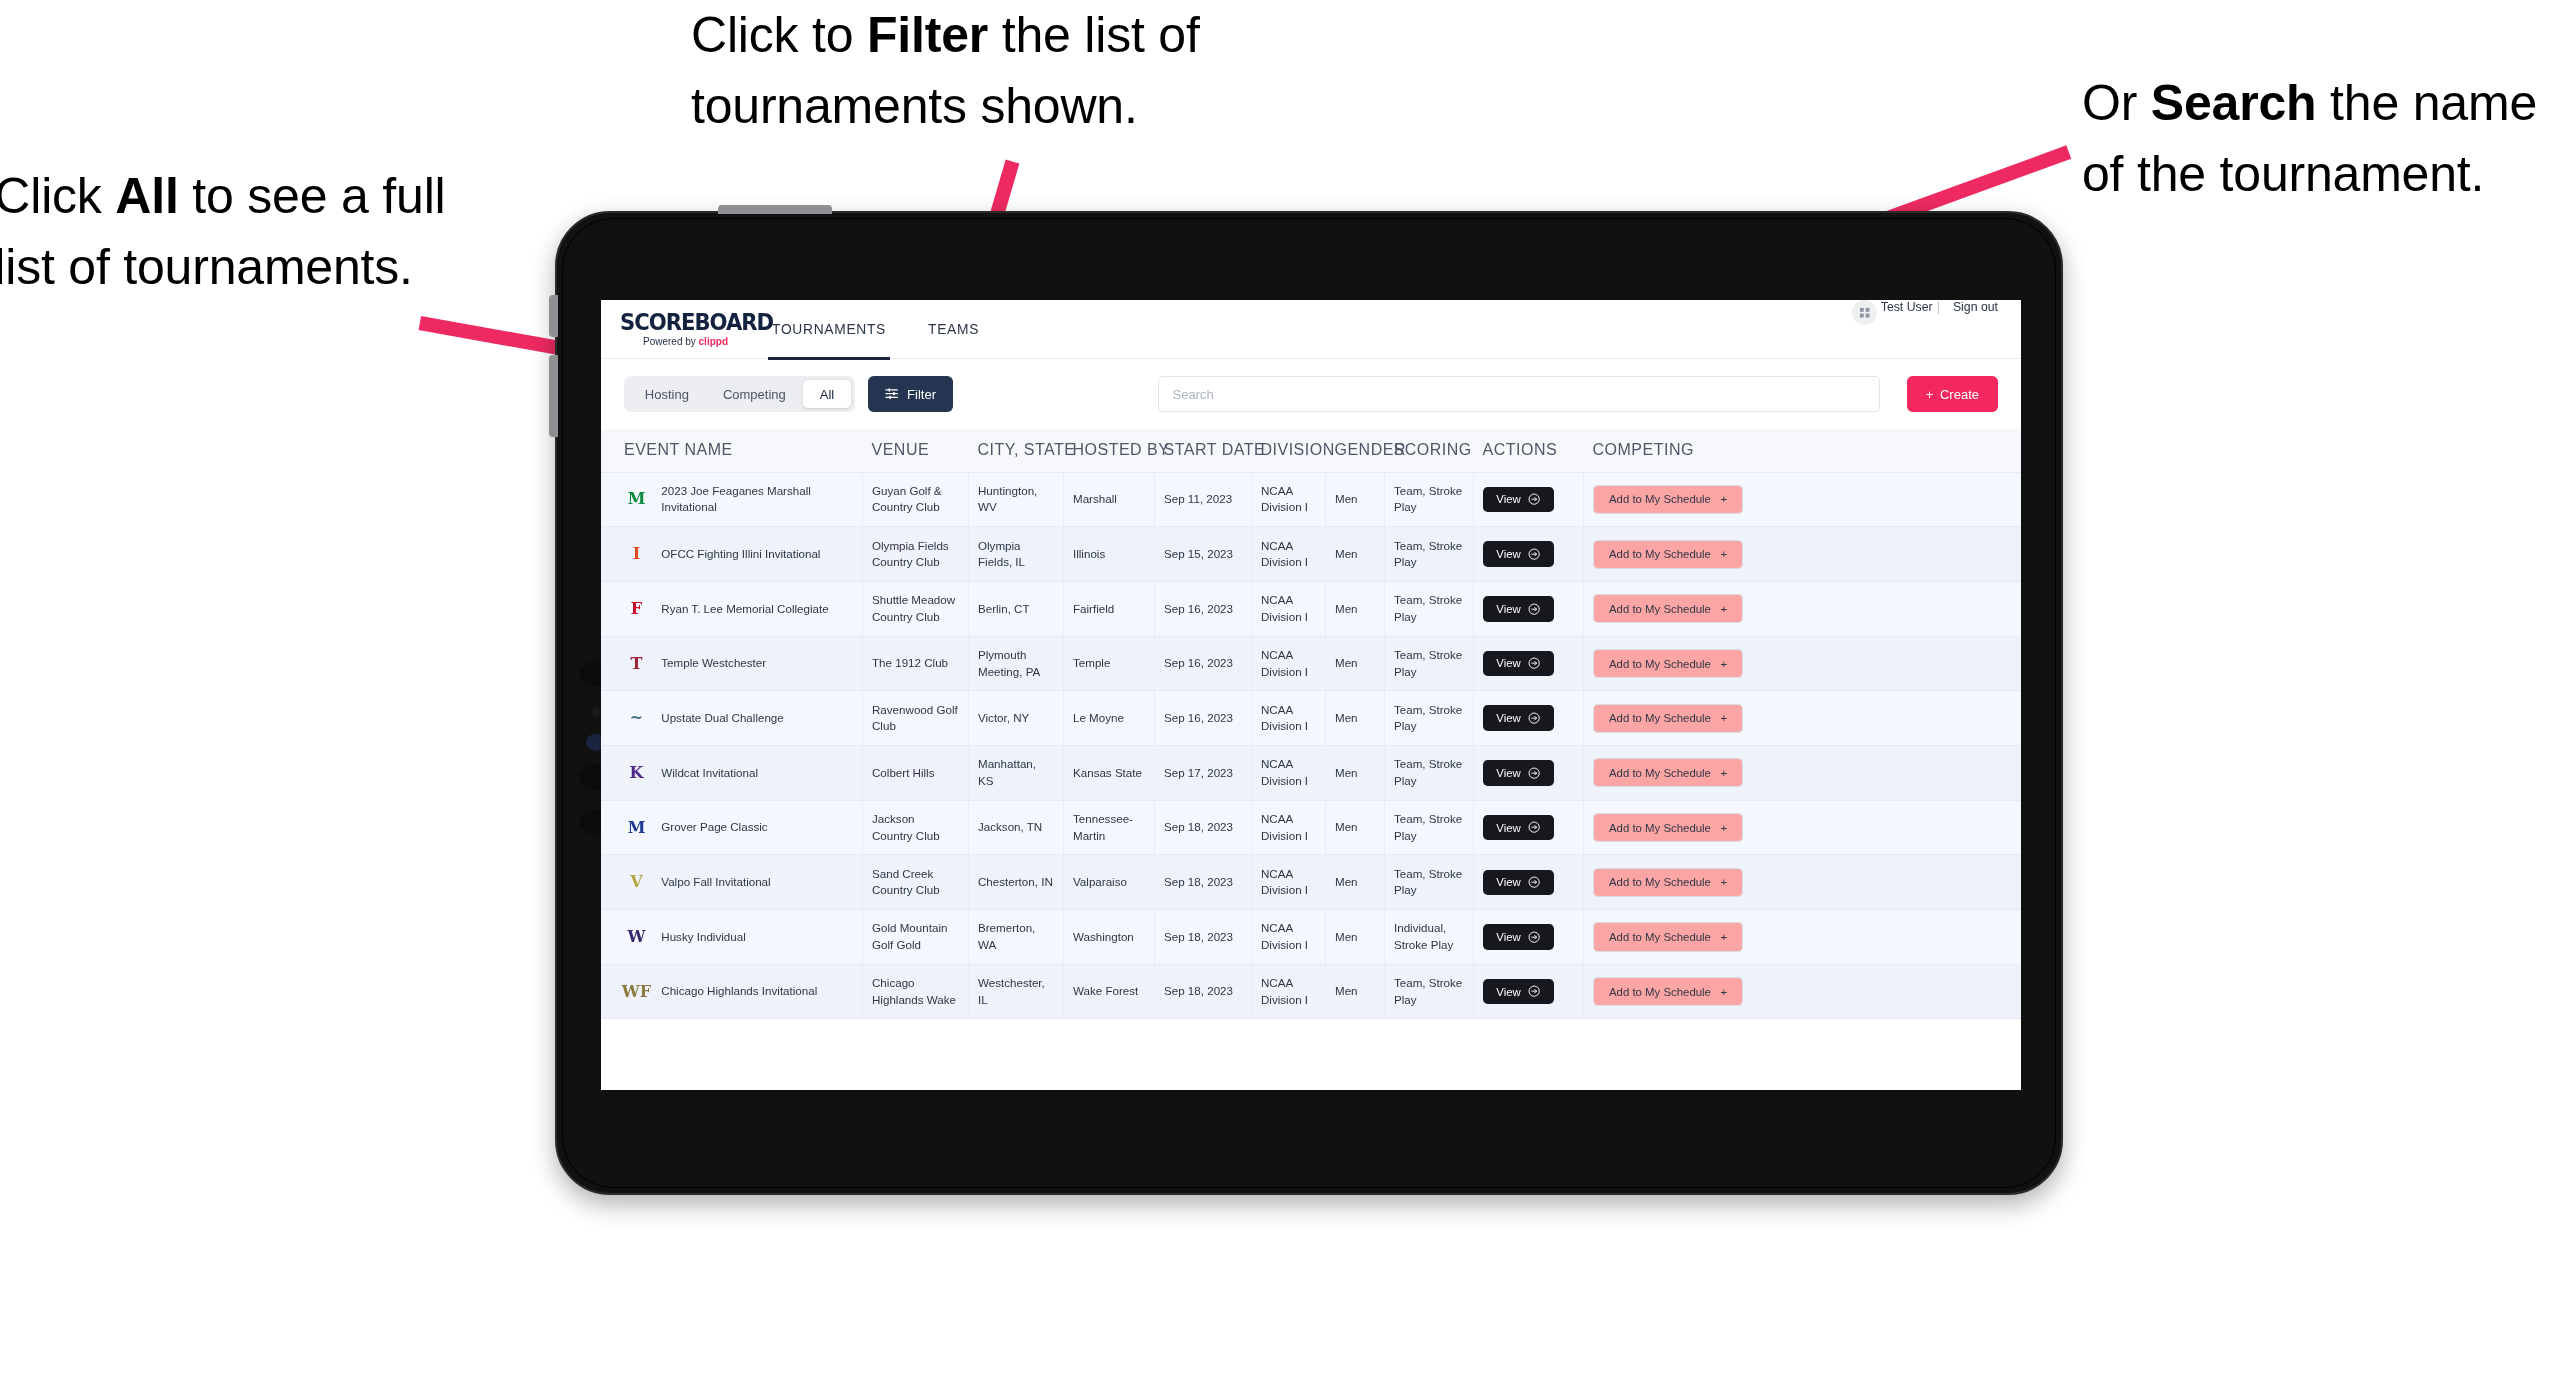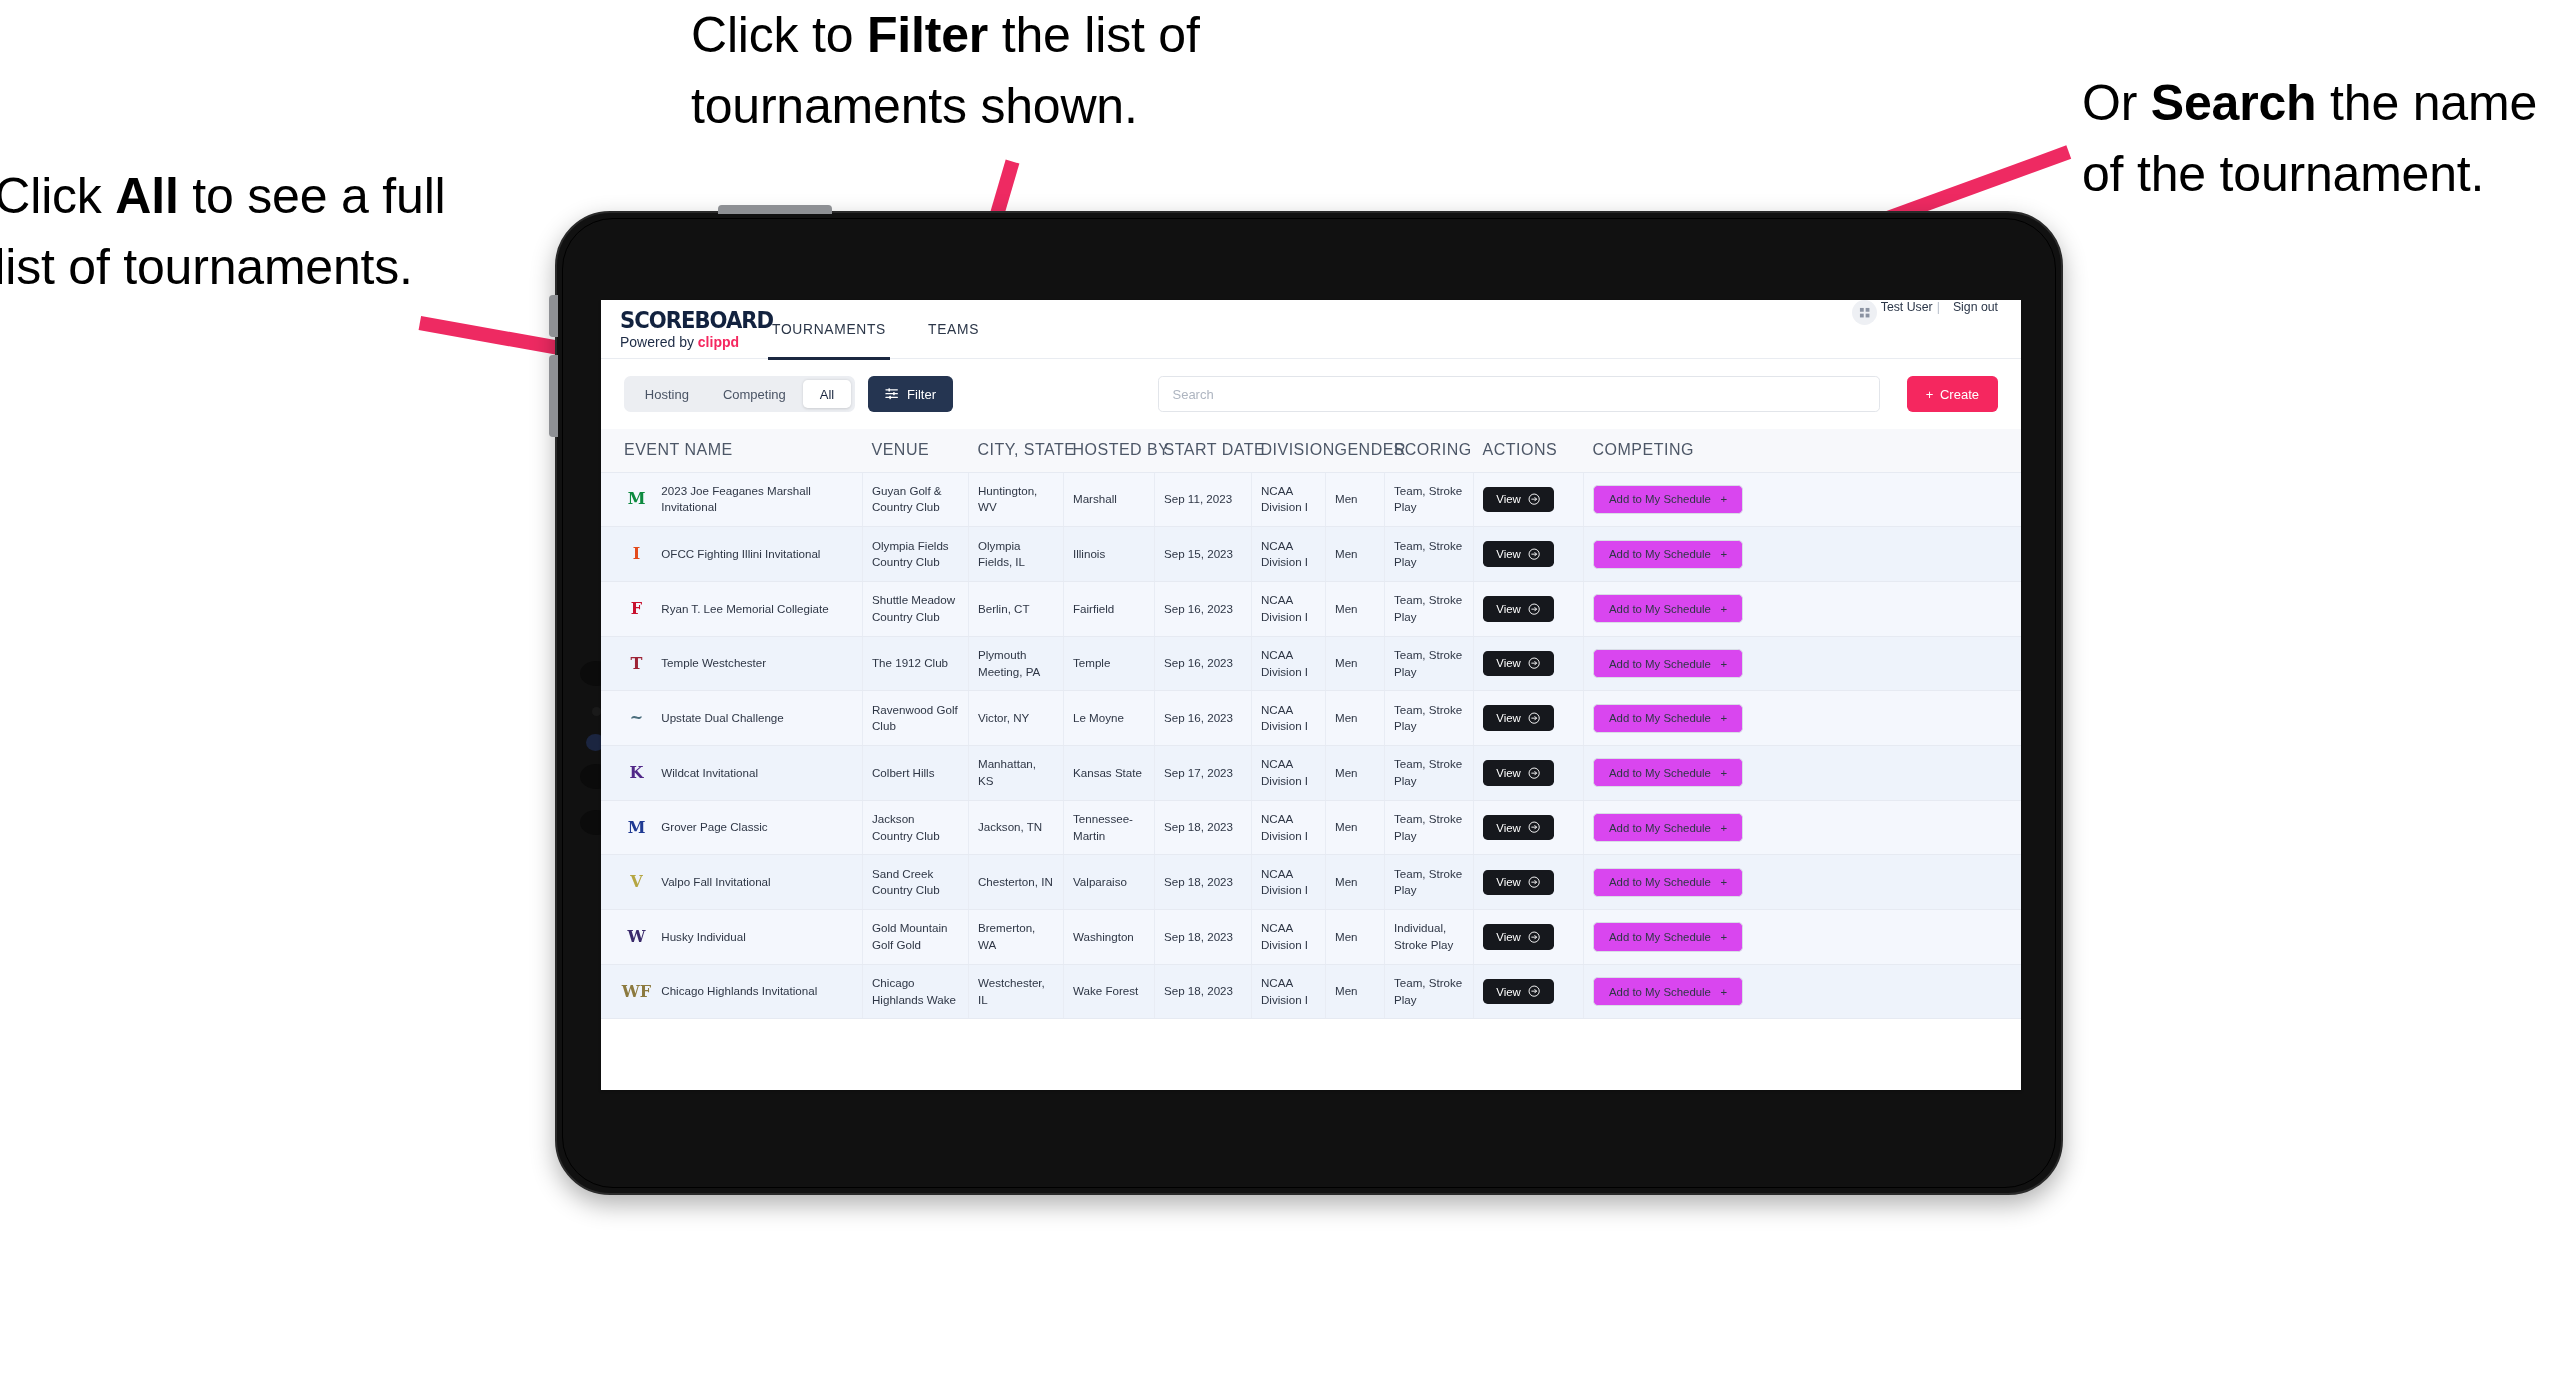--- a/index.html
+++ b/index.html
@@ -86,22 +86,23 @@
     font-family: "DejaVu Sans", sans-serif;
     font-weight: 700;
     font-size: 23px;
     color: #12223f;
     letter-spacing: -1.1px;
     transform: scaleX(0.92);
     transform-origin: left center;
     line-height: 1;
   }
   #logo-sub {
-    font-size: 14px; color: #1d2b45; margin-top: 2.8px; line-height: 1;
+    font-size: 10px; color: #1d2b45; margin-top: 2.8px; line-height: 1;
     white-space: nowrap;
+    text-align: center;
   }
   #logo-sub .brand { color: #f5275f; font-weight: 700; }
 
   .navtab {
     display: flex; align-items: center;
     padding: 0 21px;
     font-size: 13.8px;
     letter-spacing: 0.7px;
     color: #2b3648;
     position: relative;
@@ -240,21 +241,21 @@
     display: inline-flex; align-items: center; gap: 7.6px;
     background: #16181d; color: #fff;
     border: none; border-radius: 4.7px;
     padding: 6.6px 13.3px;
     font-size: 11.4px;
     font-family: inherit;
     cursor: pointer;
   }
   .btn-add {
     display: inline-flex; align-items: flex-end; gap: 9.5px;
-    background: #d946ef; color: #2e3645;
+    background: #fca5a5; color: #2e3645;
     border: 0.9px solid #d8dde6; border-radius: 4.7px;
     padding: 7.6px 15px;
     font-size: 11.4px;
     font-family: inherit;
     cursor: pointer;
     white-space: nowrap;
   }
   .ic { display: inline-block; line-height: 1; }
 </style>
 </head>

